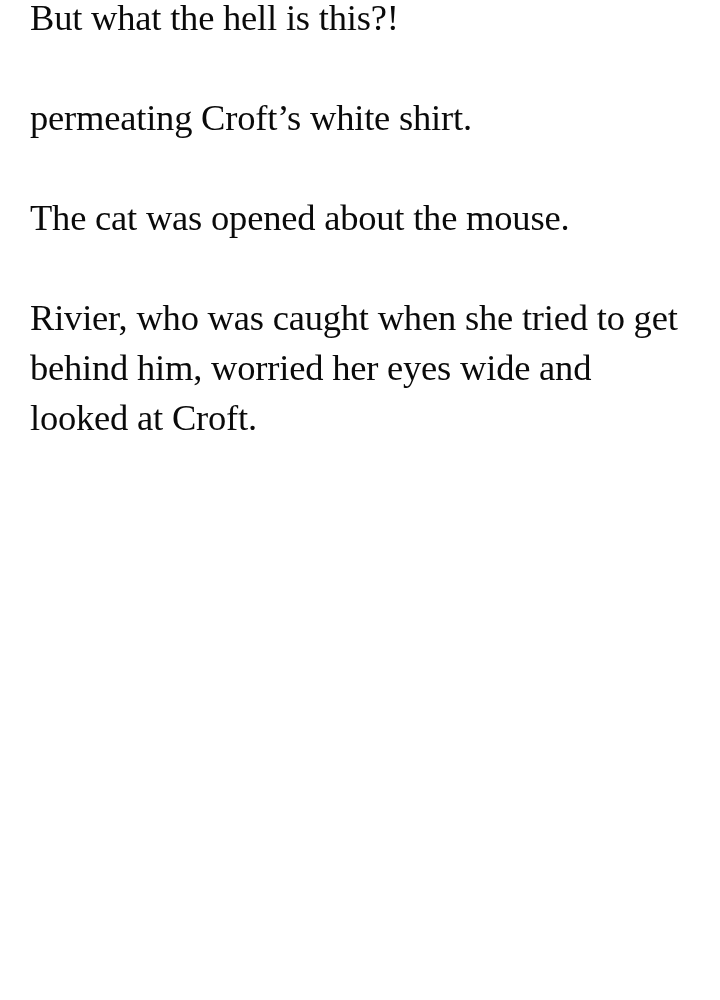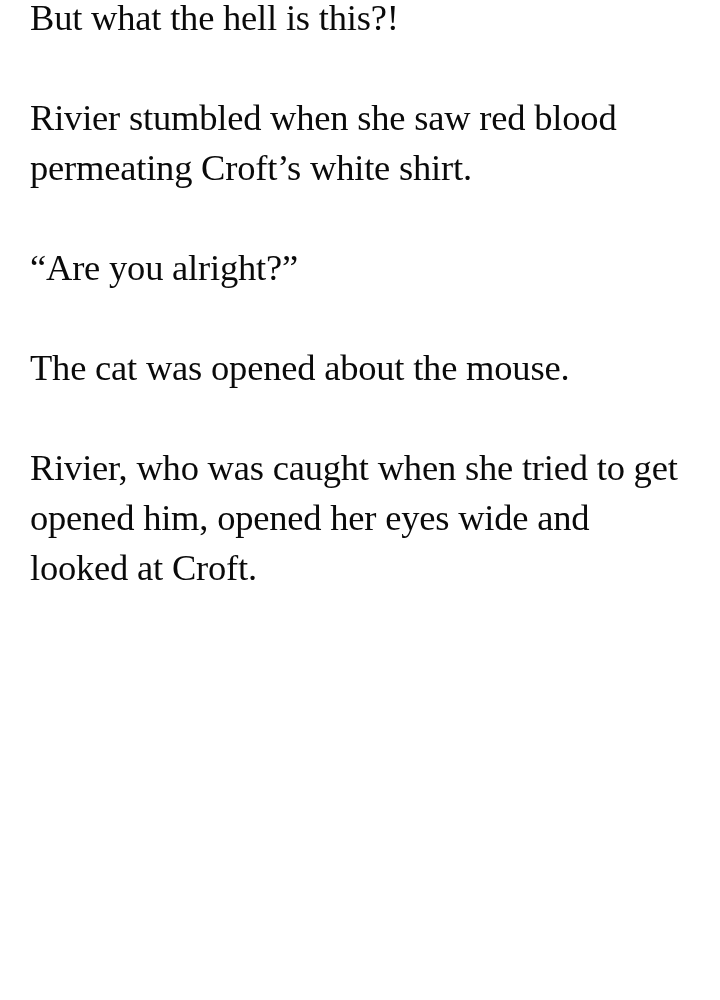--- a/index.html
+++ b/index.html
@@ -36,35 +36,31 @@
 <body>
 
 <div class="page">
   <div class="content">
 
     <p class="para">
       <span class="line">But what the hell is this?!</span>
     </p>
 
     <p class="para">
-      <span class="line">Rivier stumbled when she saw red blood</span>
       <span class="line">permeating Croft’s white shirt.</span>
     </p>
 
 
-    <p class="para">
-      <span class="line">“Are you alright?”</span>
-    </p>
 
 
     <p class="para">
       <span class="line">The cat was opened about the mouse.</span>
     </p>
 
     <p class="para">
       <span class="line">Rivier, who was caught when she tried to get</span>
-      <span class="line">opened him, opened her eyes wide and</span>
+      <span class="line">behind him, worried her eyes wide and</span>
       <span class="line">looked at Croft.</span>
     </p>
 
 
   </div>
 </div>
 
 </body></html>

